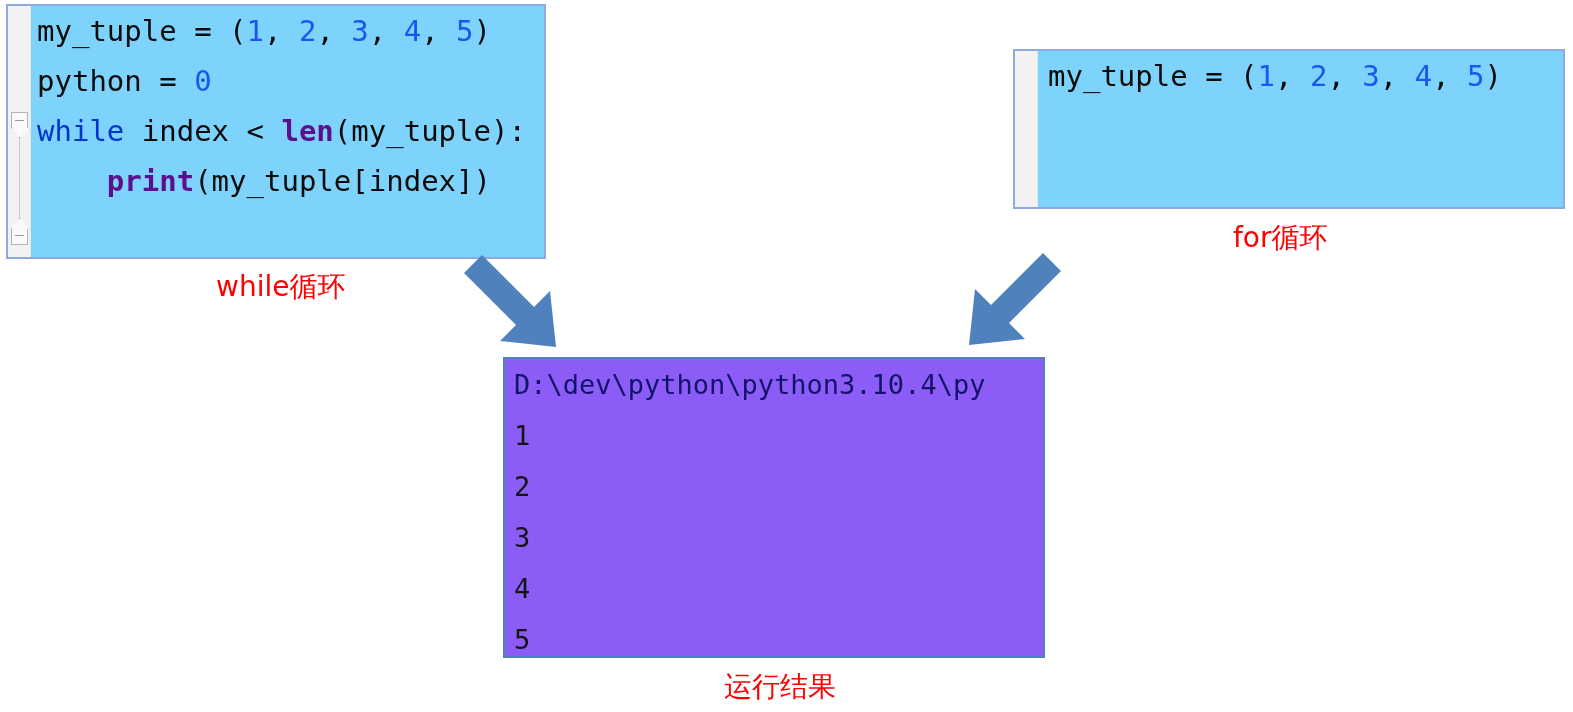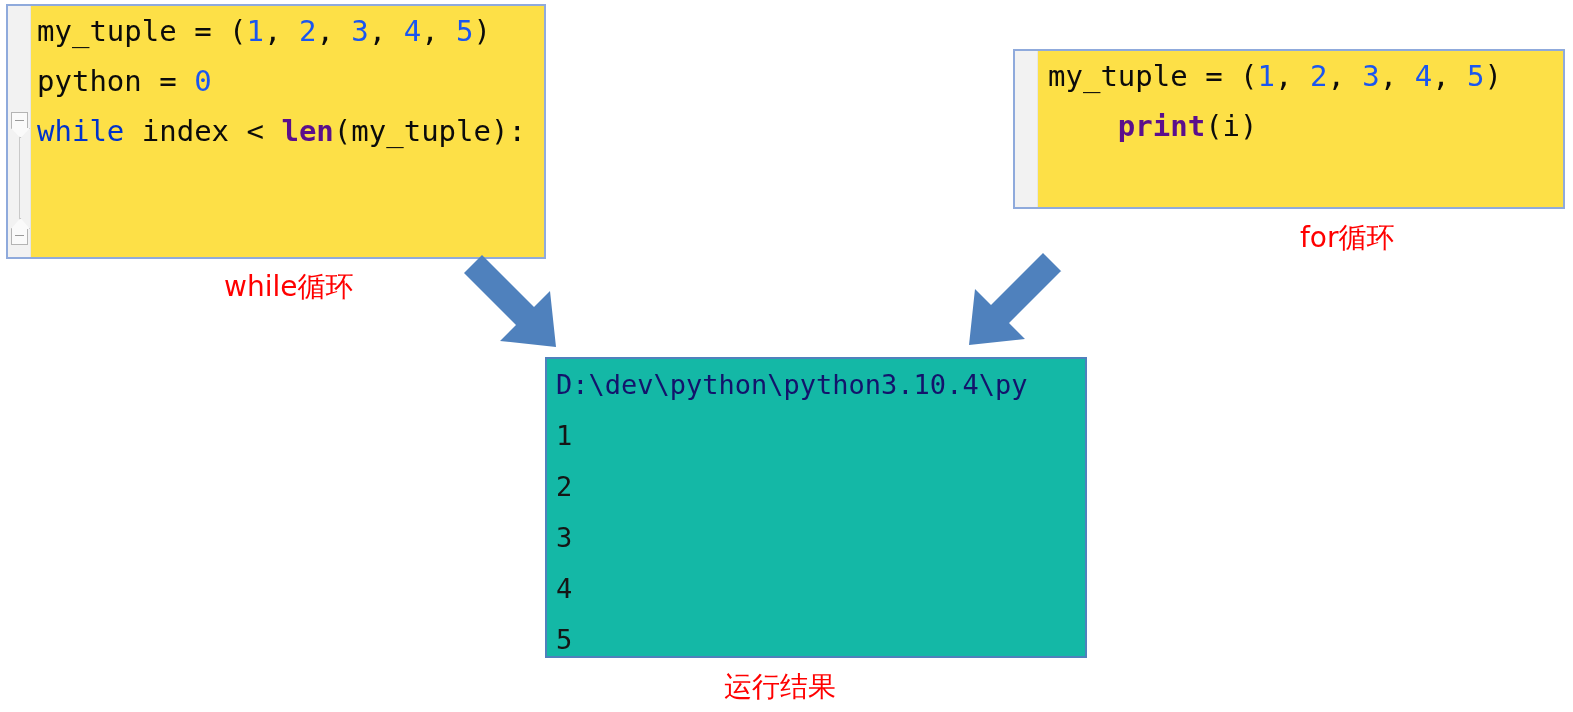--- a/index.html
+++ b/index.html
@@ -12,21 +12,21 @@
     height: 712px;
     position: relative;
     overflow: hidden;
     font-family: "DejaVu Sans", sans-serif;
   }
 
   
   .code-panel {
     position: absolute;
     box-sizing: border-box;
-    background: #fde047;
+    background: #7dd3fc;
     border: 2px solid #8faadc;
     display: flex;
     overflow: hidden;
   }
   .gutter {
     flex: 0 0 auto;
     background: #f2f2f2;
     border-right: 1px solid #e6e6e6;
     position: relative;
   }
@@ -137,46 +137,45 @@
     padding-left: 10px;
   }
 
   
   #output-panel {
     left: 503px;
     top: 357px;
     width: 542px;
     height: 301px;
     box-sizing: border-box;
-    background: #14b8a6;
+    background: #8b5cf6;
     border: 2px solid #4f81bd;
     overflow: hidden;
     position: absolute;
-    margin-left: 42px;
   }
   .out-line {
     font-family: "DejaVu Sans Mono", monospace;
     font-size: 27px;
     line-height: 51px;
     white-space: pre;
     padding-left: 9px;
     color: #13136b;
   }
   .out-line.value { color: #151515; }
 
   
   .label-red {
     position: absolute;
     color: #ff0000;
     font-family: "DejaVu Sans", sans-serif;
     font-size: 28px;
     white-space: nowrap;
   }
-  #label-while { left: 216px; top: 268px; margin-left: 8px; }
-  #label-for   { left: 1300px; top: 219px; }
+  #label-while { left: 216px; top: 268px; }
+  #label-for   { left: 1233px; top: 219px; }
   #label-run   { left: 724px; top: 668px; }
 
   
   .arrow-svg {
     position: absolute;
     overflow: visible;
   }
   #arrow-left  { left: 460px; top: 255px; }
   #arrow-right { left: 955px; top: 253px; }
 </style>
@@ -186,28 +185,28 @@
 <div class="code-panel" id="while-panel">
   <div class="gutter">
     <div class="fold-rail"></div>
     <div class="fold-marker top"></div>
     <div class="fold-marker bottom"></div>
   </div>
   <div class="code-area" id="while-code-area">
       <div class="code-line"><span class="tok-plain">my_tuple = </span><span class="tok-plain">(</span><span class="tok-num">1</span><span class="tok-plain">, </span><span class="tok-num">2</span><span class="tok-plain">, </span><span class="tok-num">3</span><span class="tok-plain">, </span><span class="tok-num">4</span><span class="tok-plain">, </span><span class="tok-num">5</span><span class="tok-plain">)</span></div>
       <div class="code-line"><span class="tok-plain">python = </span><span class="tok-num">0</span></div>
       <div class="code-line"><span class="tok-kw">while</span><span class="tok-plain"> index &lt; </span><span class="tok-fn">len</span><span class="tok-plain">(my_tuple):</span></div>
+      <div class="code-line"><span class="tok-plain">    </span><span class="tok-fn">print</span><span class="tok-plain">(my_tuple[index])</span></div>
     </div>
 </div>
 
 <div class="code-panel" id="for-panel">
   <div class="gutter"></div>
   <div class="code-area" id="for-code-area">
       <div class="code-line"><span class="tok-plain">my_tuple = </span><span class="tok-plain">(</span><span class="tok-num">1</span><span class="tok-plain">, </span><span class="tok-num">2</span><span class="tok-plain">, </span><span class="tok-num">3</span><span class="tok-plain">, </span><span class="tok-num">4</span><span class="tok-plain">, </span><span class="tok-num">5</span><span class="tok-plain">)</span></div>
-      <div class="code-line"><span class="tok-plain">    </span><span class="tok-fn">print</span><span class="tok-plain">(i)</span></div>
     </div>
 </div>
 
 <div id="output-panel">
   <div class="out-line">D:\dev\python\python3.10.4\py</div>
   <div id="output-values">
       <div class="out-line value">1</div>
       <div class="out-line value">2</div>
       <div class="out-line value">3</div>
       <div class="out-line value">4</div>

